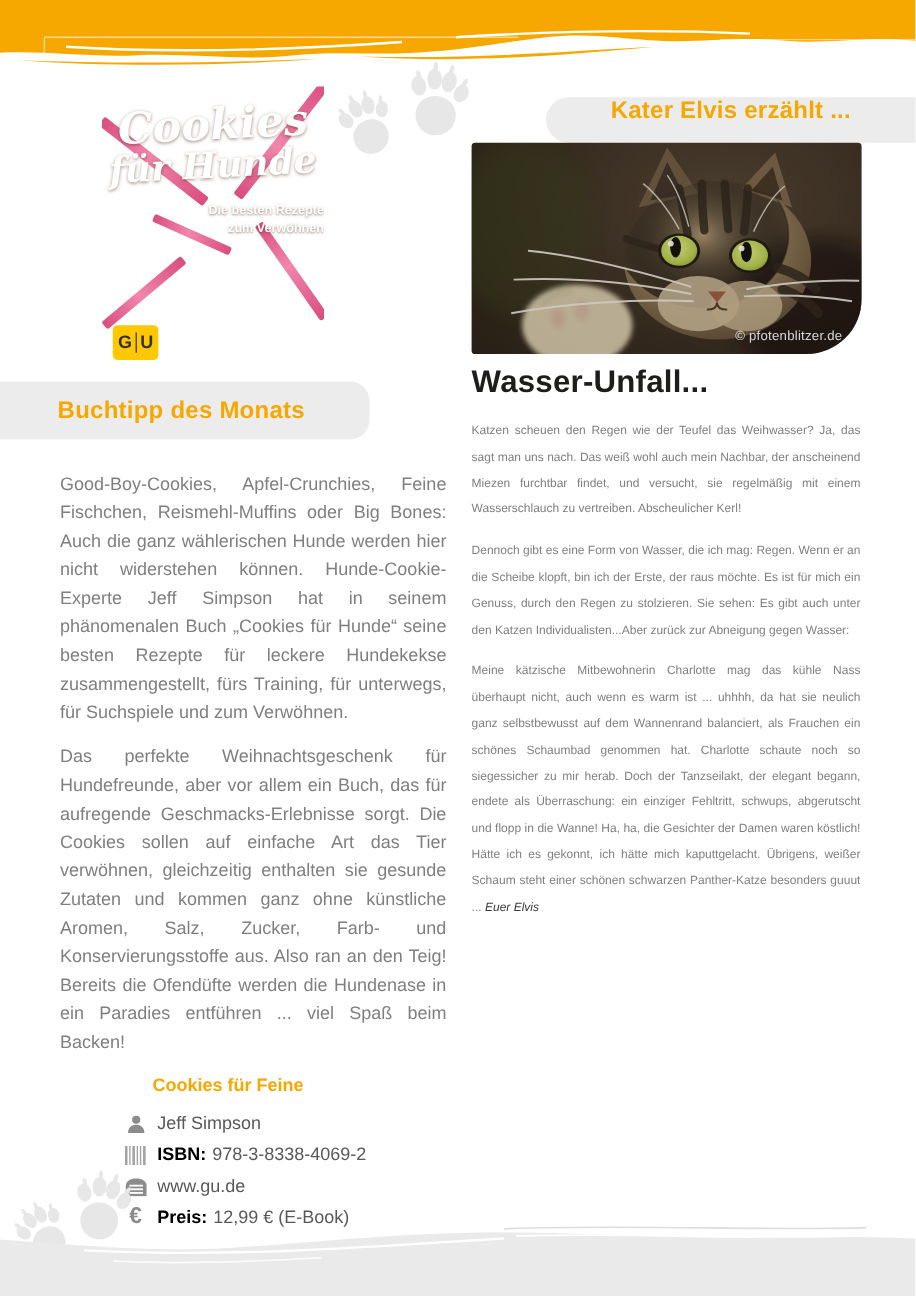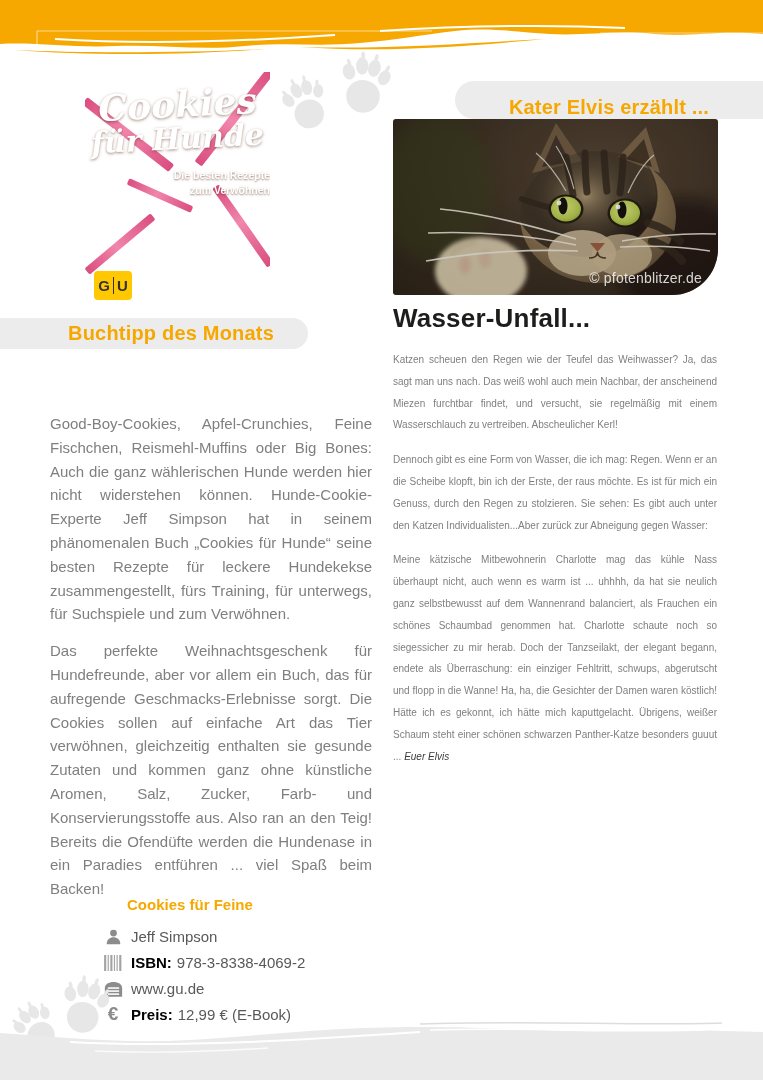--- a/index.html
+++ b/index.html
@@ -59,63 +59,63 @@
   }
   .gu-logo{
     position:absolute;left:9px;bottom:10px;width:38px;height:29px;
     background:#FFC800;border-radius:4px;display:flex;align-items:center;justify-content:center;
     font-weight:700;font-size:15px;color:#333;
   }
   .gu-logo .g{padding-right:3px;border-right:1.5px solid #333;}
   .gu-logo .u{padding-left:3px;}
 
   .badge-left{
-    left:0;top:318px;width:308px;height:31px;background:#ECECEC;
+    left:0;top:318px;width:308px;height:48px;background:#ECECEC;
     border-radius:0 16px 16px 0;display:flex;align-items:center;
-    padding-left:68px;box-sizing:border-box;
+    padding-left:48px;box-sizing:border-box;
   }
   .badge-left span{color:#F6A800;font-weight:700;font-size:20px;letter-spacing:.2px;}
 
   h1.article{
     position:absolute;margin:0;color:#1d1d1b;font-size:26px;font-weight:700;letter-spacing:.2px;
   }
   .h-left{left:50px;top:362px;}
   .h-right{left:393px;top:303px;}
 
   .textcol{position:absolute;color:#7f7f7f;}
   .textcol p{margin:0 0 13px;text-align:justify;}
-  .tc-left{left:50px;top:412px;width:322px;font-size:15px;line-height:23.8px;}
+  .tc-left{left:50px;top:392px;width:322px;font-size:15px;line-height:23.8px;}
   .tc-right{left:393px;top:349px;width:324px;font-size:10px;line-height:21.8px;}
   .sig{font-weight:400;font-style:italic;color:#3a3a3a;}
 
   
   .book-info{left:50px;top:896px;width:322px;}
   .bi-title{margin-left:77px;color:#F6A800;font-weight:700;font-size:15px;margin-bottom:7px;}
   .bi-row{display:flex;align-items:flex-end;min-height:25px;margin-bottom:1px;}
   .bi-ico{width:22px;margin-left:52px;margin-right:7px;display:flex;justify-content:center;align-items:center;}
   .bi-text{font-size:15px;color:#595959;}
   .bi-label{font-weight:700;color:#000000;margin-right:5px;}
   .euro-glyph{font-size:19px;font-weight:700;color:#8c8c8c;line-height:1;}
 
   
   .badge-right{
     left:455px;top:81px;width:308px;height:38px;background:#ECECEC;
-    border-radius:19px 0 0 19px;display:flex;align-items:flex-end;justify-content:center;
+    border-radius:19px 0 0 19px;display:flex;align-items:flex-start;justify-content:center;
   }
   .badge-right span{color:#F6A800;font-weight:700;font-size:20px;letter-spacing:.2px;}
 
   .cat-photo{
     left:393px;top:119px;width:325px;height:176px;overflow:hidden;
     border-radius:3px 3px 46px 3px;
     background:
       radial-gradient(120% 150% at 64% 28%, #534534 0%, #382d20 45%, #1d1710 100%);
   }
   .credit{
     position:absolute;right:16px;bottom:9px;color:rgba(255,255,255,.82);
-    font-size:14px;letter-spacing:.2px;z-index:3;text-align:center;
+    font-size:11px;letter-spacing:.2px;z-index:3;text-align:center;
   }
 </style>
 </head>
 <body>
 
 <svg width="0" height="0" style="position:absolute">
   <defs>
     <symbol id="paw" viewBox="0 0 100 110">
       <ellipse cx="20" cy="27" rx="3" ry="6" transform="rotate(-25 20 27)"></ellipse>
       <ellipse cx="41" cy="13" rx="3" ry="6.5" transform="rotate(-7 41 13)"></ellipse>

